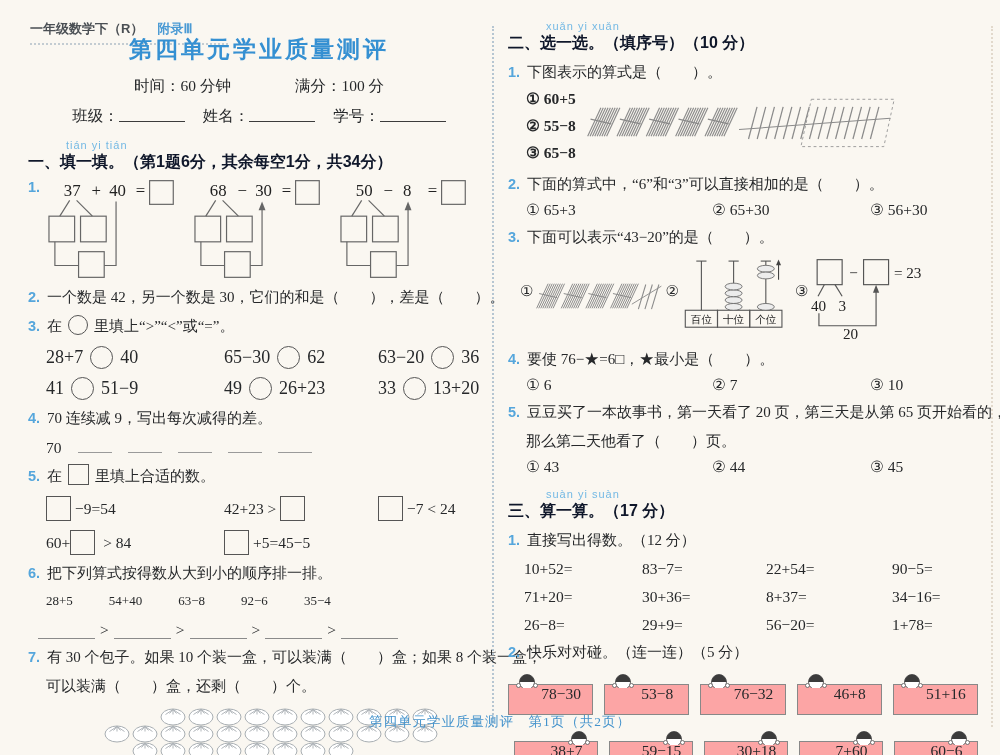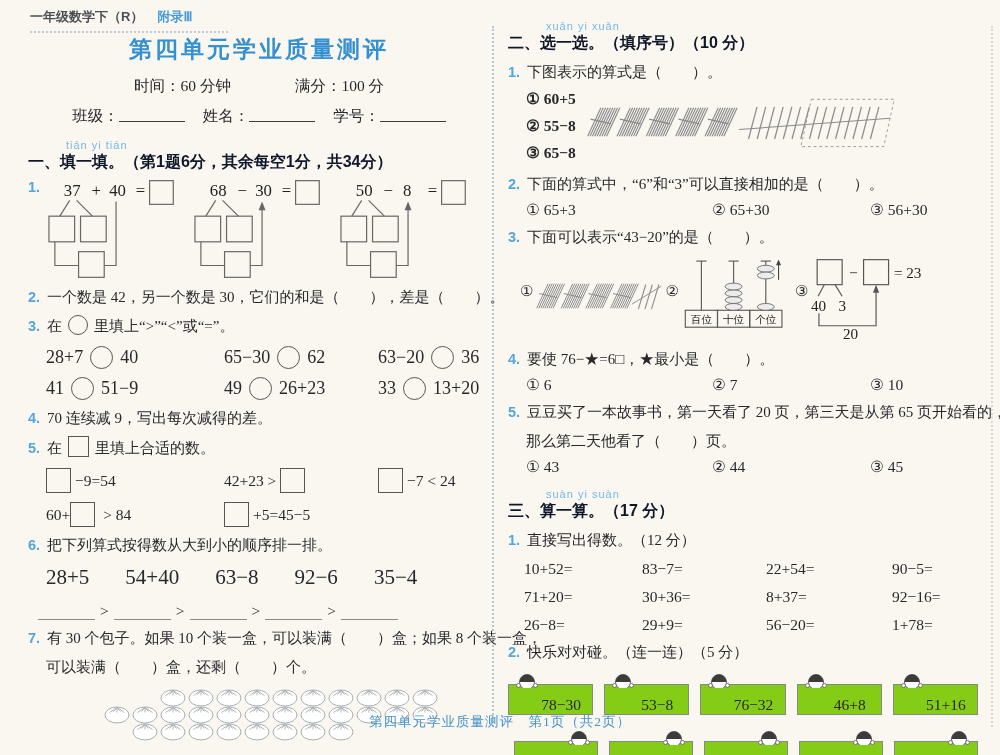--- a/index.html
+++ b/index.html
@@ -10,21 +10,21 @@
   }
   
   .qline{margin:7px 0 0 0;font-size:15px;line-height:22px;white-space:nowrap;}
   .qnum{color:#55a6dc;font-weight:bold;font-family:"Liberation Sans",sans-serif;font-size:14.5px;margin-right:7px;}
   .sec-block{margin-top:12px;}
   .pinyin{display:block;margin-left:38px;font-family:"Liberation Sans",sans-serif;
           font-size:11px;color:#74b9e4;letter-spacing:1px;line-height:12px;}
   .sec-head{font-family:"Liberation Sans",sans-serif;font-weight:bold;font-size:16px;
             color:#0f172a;line-height:22px;white-space:nowrap;}
   
-  .booklet{position:absolute;left:30px;top:8px;font-family:"Liberation Sans",sans-serif;
+  .booklet{position:absolute;left:30px;top:20px;font-family:"Liberation Sans",sans-serif;
            font-size:13px;font-weight:bold;color:#4a4f54;
            border-bottom:2px dotted #c3ccd2;padding:0 36px 5px 0;}
   .booklet .appendix{color:#4a9ad4;margin-left:14px;}
   .page-title{text-align:center;font-family:"Liberation Sans",sans-serif;font-weight:bold;
               font-size:23px;letter-spacing:3px;color:#3590d2;margin-top:24px;}
   .meta-row{display:flex;justify-content:center;gap:64px;margin-top:11px;font-size:15.5px;}
   .fields-row{display:flex;justify-content:center;margin-top:9px;font-size:15.5px;}
   .wline{display:inline-block;width:66px;height:15px;border-bottom:1.4px solid #3c3c3c;margin-right:18px;}
   
   .col-left{position:absolute;left:28px;top:10px;width:462px;}
@@ -40,40 +40,40 @@
               border-radius:50%;vertical-align:-6px;margin:0 7px;background:transparent;}
   .inline-circle{display:inline-block;width:18px;height:18px;border:1.3px solid #555;
               border-radius:50%;vertical-align:-4px;margin:0 6px;}
   .inline-box{display:inline-block;width:19px;height:19px;border:1.3px solid #555;
               vertical-align:-4px;margin:0 6px;}
   .fill-grid{display:grid;grid-template-columns:178px 154px 126px;row-gap:9px;margin:9px 0 0 18px;font-size:15.5px;align-items:center;}
   .fill-box{display:inline-block;width:23px;height:23px;border:1.3px solid #555;vertical-align:-7px;margin:0 4px 0 0;background:#fff0;}
   
   .blank-line{margin:10px 0 0 18px;font-size:15.5px;}
   .blank-seg{display:inline-block;width:34px;height:13px;border-bottom:1.4px solid #9a9a9a;margin-left:16px;}
-  .expr-row{display:flex;gap:36px;margin:9px 0 0 18px;font-size:21px;}
+  .expr-row{display:flex;gap:36px;margin:9px 0 0 18px;font-size:13px;}
   .order-row{display:flex;align-items:flex-end;gap:5px;margin:12px 0 0 10px;font-size:15.5px;}
   .order-blank{display:inline-block;width:57px;height:15px;border-bottom:1.4px solid #8a8a8a;}
   
   .bun-field{margin:8px 0 0 66px;}
   .bun-row{display:flex;gap:1px;line-height:0;}
   .bun{display:inline-block;line-height:0;}
   
   .opts-grid{display:grid;grid-template-columns:186px 158px 1fr;margin:6px 0 0 18px;font-size:15.5px;}
   .opts-stack{font-size:15.5px;line-height:27px;margin-left:18px;white-space:nowrap;}
   .q1fig-wrap{display:flex;align-items:flex-start;margin-top:2px;font-weight:bold;}
   .figs-row{display:flex;align-items:flex-start;margin:8px 0 0 10px;}
   .fig-label{font-size:15px;margin:26px 2px 0 2px;}
   
   .calc-grid{display:grid;grid-template-columns:118px 124px 126px 1fr;row-gap:10px;margin:9px 0 0 16px;font-size:15.5px;}
   
   .cards-row{display:flex;gap:11px;margin-top:21px;}
   .cards-row.second{margin-top:26px;margin-left:6px;}
-  .card{position:relative;width:83px;height:29px;border:1.3px solid #888;background:#84cc16;
-        display:flex;align-items:flex-end;justify-content:center;font-size:15.5px;padding-left:21px;}
+  .card{position:relative;width:83px;height:29px;border:1.3px solid #888;background:#fca5a5;
+        display:flex;align-items:flex-start;justify-content:center;font-size:15.5px;padding-left:21px;}
   .kid-wrap{position:absolute;top:-15px;line-height:0;}
   .kid-wrap.left{left:5px;}  .kid-wrap.right{right:5px;}
   
   .page-footer{position:absolute;left:0;right:0;bottom:24px;text-align:center;
                font-size:13.5px;color:#4493cc;letter-spacing:1px;}
   svg text{font-family:"Liberation Serif",serif;}
 </style>
 </head>
 <body>
 
@@ -183,20 +183,23 @@
       <div class="cmp-item"><span>28+7</span><span class="cmp-circle"></span><span>40</span></div>
       <div class="cmp-item"><span>65−30</span><span class="cmp-circle"></span><span>62</span></div>
       <div class="cmp-item"><span>63−20</span><span class="cmp-circle"></span><span>36</span></div>
       <div class="cmp-item"><span>41</span><span class="cmp-circle"></span><span>51−9</span></div>
       <div class="cmp-item"><span>49</span><span class="cmp-circle"></span><span>26+23</span></div>
       <div class="cmp-item"><span>33</span><span class="cmp-circle"></span><span>13+20</span></div>
     </div>
 
   <div class="qline">
     <span class="qnum">4.</span><span>70 连续减 9，写出每次减得的差。</span>
+  </div>
+  <div class="blank-line">
+    <span>70</span><span id="q4-blanks"><span class="blank-seg"></span><span class="blank-seg"></span><span class="blank-seg"></span><span class="blank-seg"></span><span class="blank-seg"></span></span>
   </div>
 
   <div class="qline">
     <span class="qnum">5.</span><span>在</span><span class="inline-box"></span><span>里填上合适的数。</span>
   </div>
   <div class="fill-grid" id="fill-grid">
       <div class="fill-item"><span class="fill-box"></span><span>−9=54</span></div>
       <div class="fill-item"><span>42+23 &gt; </span><span class="fill-box"></span></div>
       <div class="fill-item"><span class="fill-box"></span><span>−7 &lt; 24</span></div>
       <div class="fill-item"><span>60+</span><span class="fill-box"></span><span> &gt; 84</span></div>
@@ -607,21 +610,21 @@
     <span class="qnum">1.</span><span>直接写出得数。（12 分）</span>
   </div>
   <div class="calc-grid">
     <span>10+52=</span>
     <span>83−7=</span>
     <span>22+54=</span>
     <span>90−5=</span>
     <span>71+20=</span>
     <span>30+36=</span>
     <span>8+37=</span>
-    <span>92−16=</span>
+    <span>34−16=</span>
     <span>26−8=</span>
     <span>29+9=</span>
     <span>56−20=</span>
     <span>1+78=</span>
   </div>
 
   <div class="qline">
     <span class="qnum">2.</span><span>快乐对对碰。（连一连）（5 分）</span>
   </div>
   <div class="cards-row" id="cards-top">

